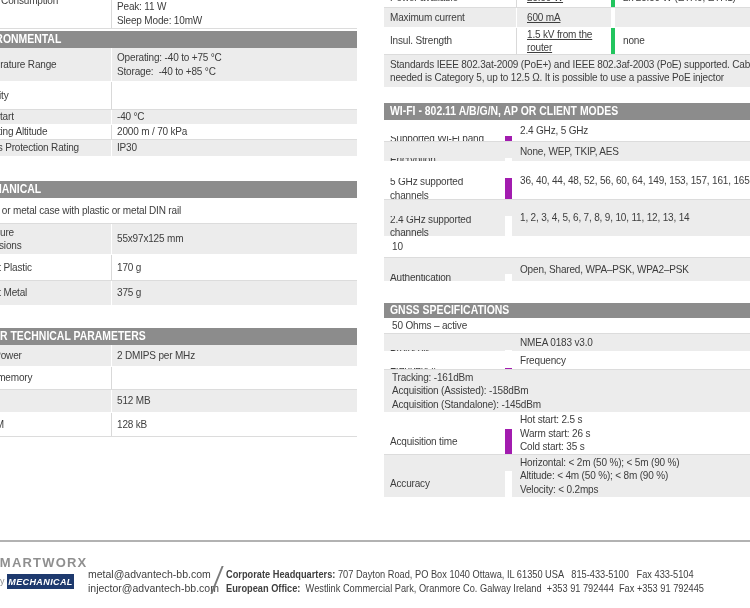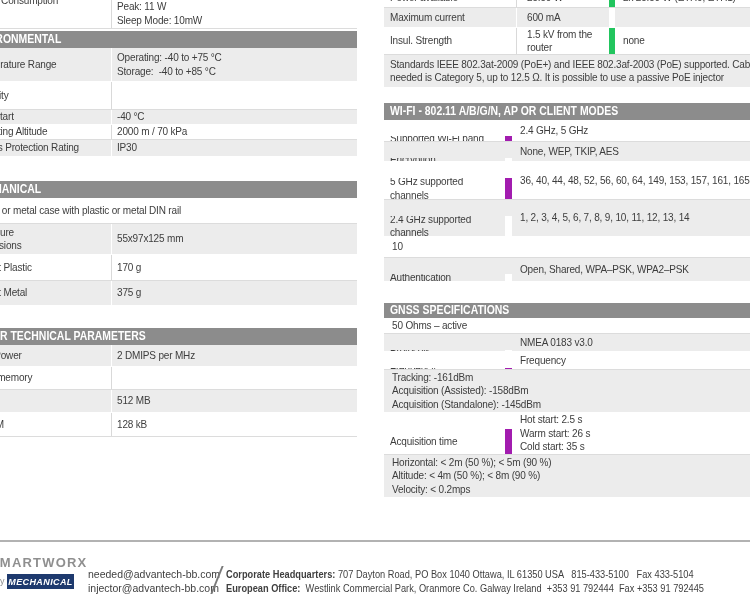--- a/index.html
+++ b/index.html
@@ -29,21 +29,21 @@
   }
   .row.g { background:#ececec; border-bottom-color:#ffffff; }
 
   .cell { display:flex; align-items:center; overflow:hidden; }
   
   .lc  { width:154px; padding-left:13px; border-right:1px solid #d9d9d9; }
   .vc  { flex:1; padding-left:5px; }
   .row.g .lc { border-right-color:#ffffff; }
   
   .lc3 { width:133px; padding-left:6px;  border-right:1px solid #d9d9d9; }
-  .mc3 { width:98px;  padding-left:10px; border-right:6px solid #22c55e; }
+  .mc3 { width:98px;  padding-left:10px; border-right:4px solid #22c55e;text-decoration:underline; }
   .rc3 { flex:1; padding-left:8px; }
   .row.g .lc3, .row.g .mc3 { border-right-color:#ffffff; }
   
   .lcw { width:128px; padding-left:6px; border-right:7px solid #a21caf;margin-top:16px; }
   .vcw { flex:1; padding-left:8px; }
   .row.g .lcw { border-right-color:#ffffff; }
   
   .nc  { flex:1; }
   .col-left  .nc { padding-left:13px; }
   .col-right .nc { padding-left:6px; }
@@ -331,36 +331,39 @@
       <div class="cell lcw">
           <span class="txt">Acquisition time</span>
         </div>
       <div class="cell vcw">
           <span class="txt">Hot start: 2.5 s
 Warm start: 26 s
 Cold start: 35 s</span>
         </div>
     </div>
     <div class="row g" style="top:455px;height:43px">
+      <div class="cell lcw">
+          <span class="txt">Accuracy</span>
+        </div>
       <div class="cell vcw">
           <span class="txt">Horizontal: &lt; 2m (50 %); &lt; 5m (90 %)
 Altitude: &lt; 4m (50 %); &lt; 8m (90 %)
 Velocity: &lt; 0.2mps</span>
         </div>
     </div>
   </div>
 
   <div class="footer-rule"></div>
 
   <div class="logo-smartworx">SMARTWORX</div>
   <span class="logo-by">y</span>
   <div class="logo-advantech">MECHANICAL</div>
 
   <div class="emails">
-    <span class="line">needed@advantech-bb.com</span>
+    <span class="line">metal@advantech-bb.com</span>
     <span class="line">injector@advantech-bb.com</span>
   </div>
 
   <div class="slash"></div>
 
   <div class="corp">
     <span class="line"><span class="bold">Corporate Headquarters:</span><span> 707 Dayton Road, PO Box 1040 Ottawa, IL 61350 USA   815-433-5100   Fax 433-5104</span></span>
     <span class="line"><span class="bold">European Office:</span><span>  Westlink Commercial Park, Oranmore Co. Galway Ireland  +353 91 792444  Fax +353 91 792445</span></span>
   </div>
 

